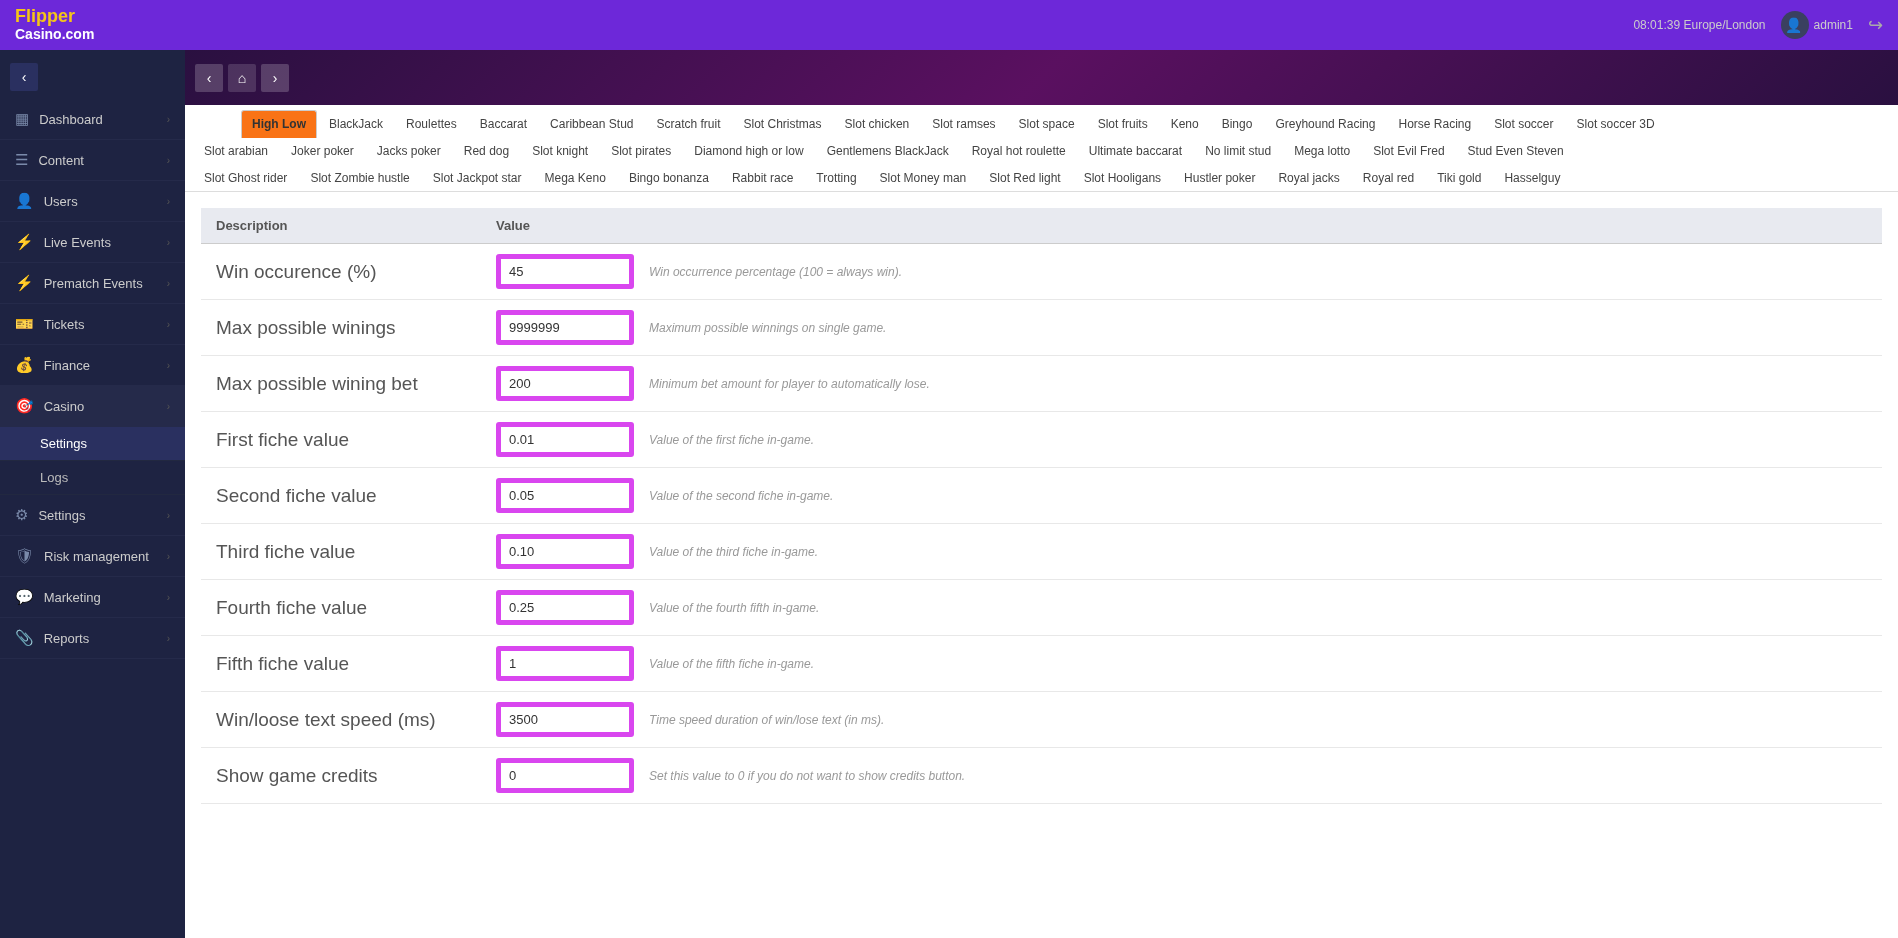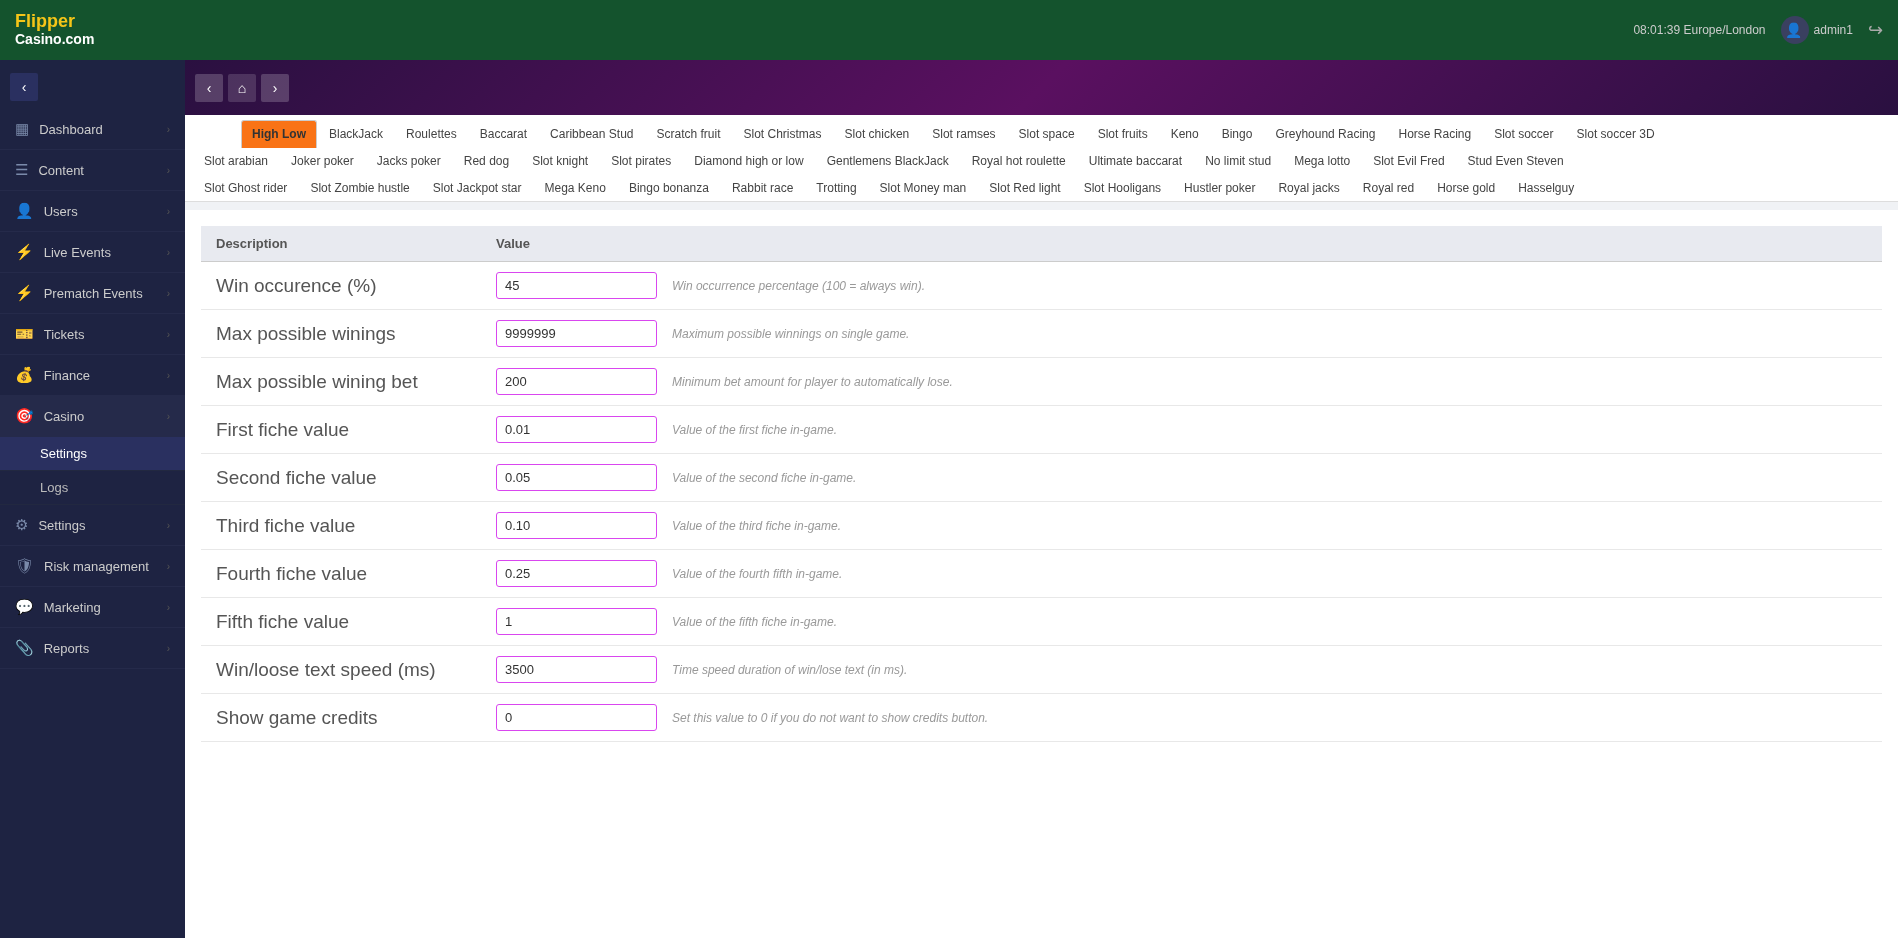--- a/index.html
+++ b/index.html
@@ -1,21 +1,21 @@
 <!DOCTYPE html>
 <html><head>
   <meta charset="utf-8">
   <style>
     * { box-sizing: border-box; margin: 0; padding: 0; }
     body { font-family: Arial, sans-serif; font-size: 13px; background: #1a1f3a; color: #333; display: flex; flex-direction: column; height: 100vh; overflow: hidden; }
 
     
     .top-header {
-      background: #14532d;
-      height: 60px;
+      background: #6d28d9;
+      height: 50px;
       display: flex;
       align-items: center;
       justify-content: space-between;
       padding: 0 15px;
       flex-shrink: 0;
     }
     .logo {
       display: flex;
       flex-direction: column;
       font-weight: bold;
@@ -147,21 +147,20 @@
       margin-bottom: -1px;
       margin-left: 48px;
     }
 
     
     .settings-content {
       flex: 1;
       overflow-y: auto;
       background: #fff;
       padding: 16px;
-      margin-top: 8px;
     }
     .settings-table {
       width: 100%;
       border-collapse: collapse;
     }
     .settings-table thead tr th {
       background: #e8eaf0;
       padding: 10px 15px;
       text-align: left;
       font-weight: bold;
@@ -180,23 +179,23 @@
       font-size: 19px;
       color: #555;
       width: 280px;
     }
     .field-value-cell {
       display: flex;
       align-items: center;
       gap: 15px;
     }
     .field-input {
-      width: 161px;
+      width: 138px;
       padding: 5px 8px;
-      border: 1px solid #d946ef;
+      border: 5px solid #d946ef;
       border-radius: 3px;
       font-size: 13px;
       color: #333;
     }
     .field-hint {
       color: #999;
       font-size: 12px;
       font-style: italic;
     }
   </style>
@@ -340,21 +339,21 @@
           <div class="tab">Mega Keno</div>
           <div class="tab">Bingo bonanza</div>
           <div class="tab">Rabbit race</div>
           <div class="tab">Trotting</div>
           <div class="tab">Slot Money man</div>
           <div class="tab">Slot Red light</div>
           <div class="tab">Slot Hooligans</div>
           <div class="tab">Hustler poker</div>
           <div class="tab">Royal jacks</div>
           <div class="tab">Royal red</div>
-          <div class="tab">Horse gold</div>
+          <div class="tab">Tiki gold</div>
           <div class="tab">Hasselguy</div>
         </div>
     </div>
 
     <div class="settings-content">
       <table class="settings-table">
         <thead>
           <tr>
             <th>Description</th>
             <th>Value</th>

